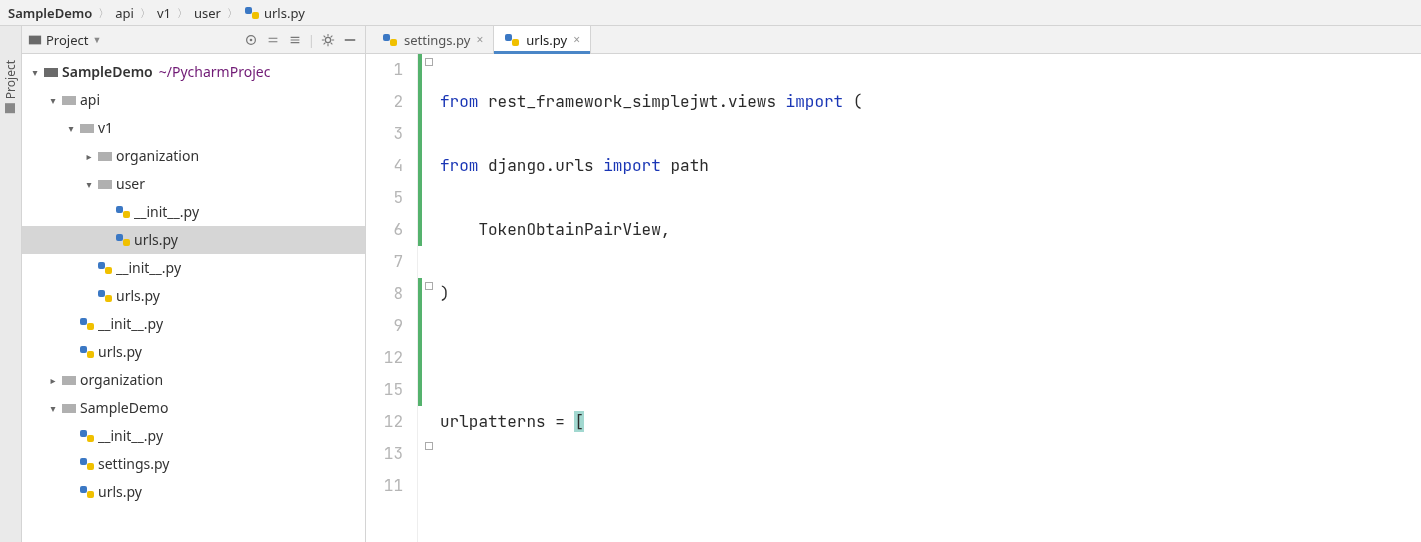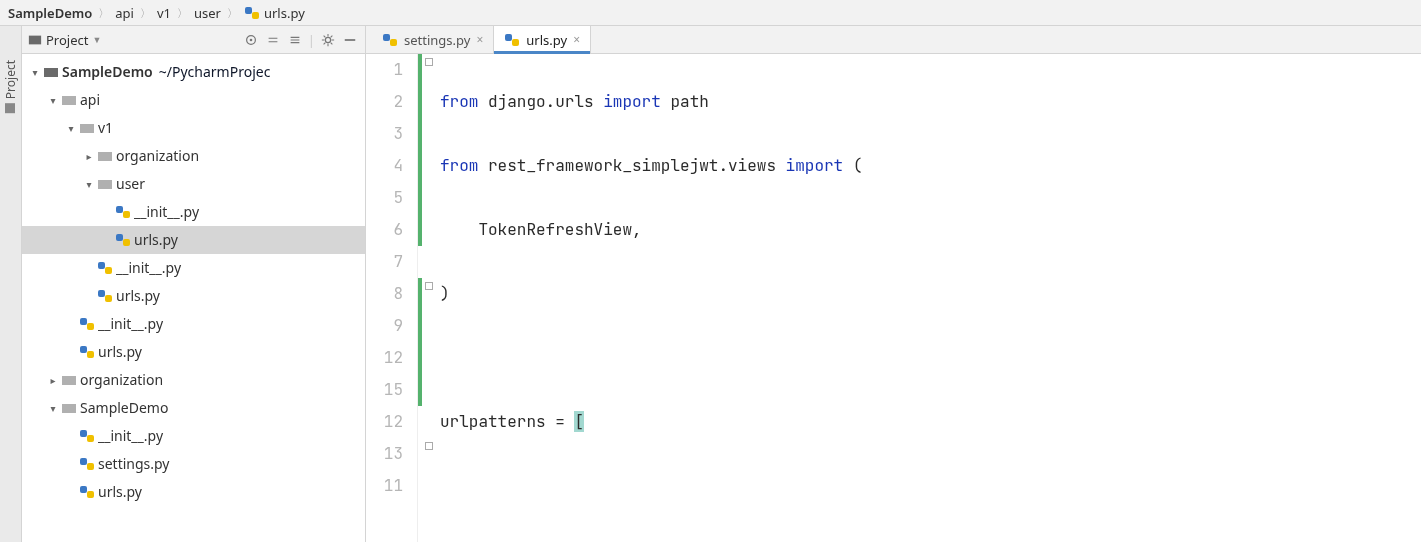--- a/index.html
+++ b/index.html
@@ -102,21 +102,21 @@
     cursor: pointer;
     white-space: nowrap;
   }
   .tree-row.selected { background: #d6d6d6; }
   .tree-row .arrow {
     width: 14px; text-align: center; color: #666; font-size: 10px; flex: 0 0 14px;
   }
   .tree-row .icon { width: 18px; height:18px; flex:0 0 18px; display:inline-flex; align-items:center; justify-content:center; margin-right: 2px; }
   .tree-row .label { }
   .tree-row .label.bold { font-weight: 600; }
-  .tree-row .hint { color: #0f172a; margin-left: 6px; }
+  .tree-row .hint { color: #701a75; margin-left: 6px; }
 
   .indent-0 { padding-left: 6px; }
   .indent-1 { padding-left: 24px; }
   .indent-2 { padding-left: 42px; }
   .indent-3 { padding-left: 60px; }
   .indent-4 { padding-left: 78px; }
 
   
   .ico-folder { fill:#b0b0b0; }
   .ico-folder-dark { fill:#6a6a6a; }
@@ -484,23 +484,23 @@
       <div class="change-strip">
         <div class="chg" style="top:0;height:192px;"></div>
         <div class="chg" style="top:224px;height:128px;"></div>
       </div>
       <div class="fold-strip">
         <div class="fold-mark" style="top:4px;"></div>
         <div class="fold-mark" style="top:228px;"></div>
         <div class="fold-mark" style="top:388px;"></div>
       </div>
       <div class="code">
+<div class="code-line"><span class="kw">from</span><span> rest_framework_simplejwt.views </span><span class="kw">import</span><span> (</span></div>
 <div class="code-line"><span class="kw">from</span><span> django.urls </span><span class="kw">import</span><span> path</span></div>
-<div class="code-line"><span class="kw">from</span><span> rest_framework_simplejwt.views </span><span class="kw">import</span><span> (</span></div>
-<div class="code-line">    TokenRefreshView,</div>
+<div class="code-line">    TokenObtainPairView,</div>
 <div class="code-line">)</div>
 <div class="code-line"></div>
 <div class="code-line"><span>urlpatterns = </span><span class="caret-bracket">[</span></div>
 
 
 
 
 
 
       </div>

